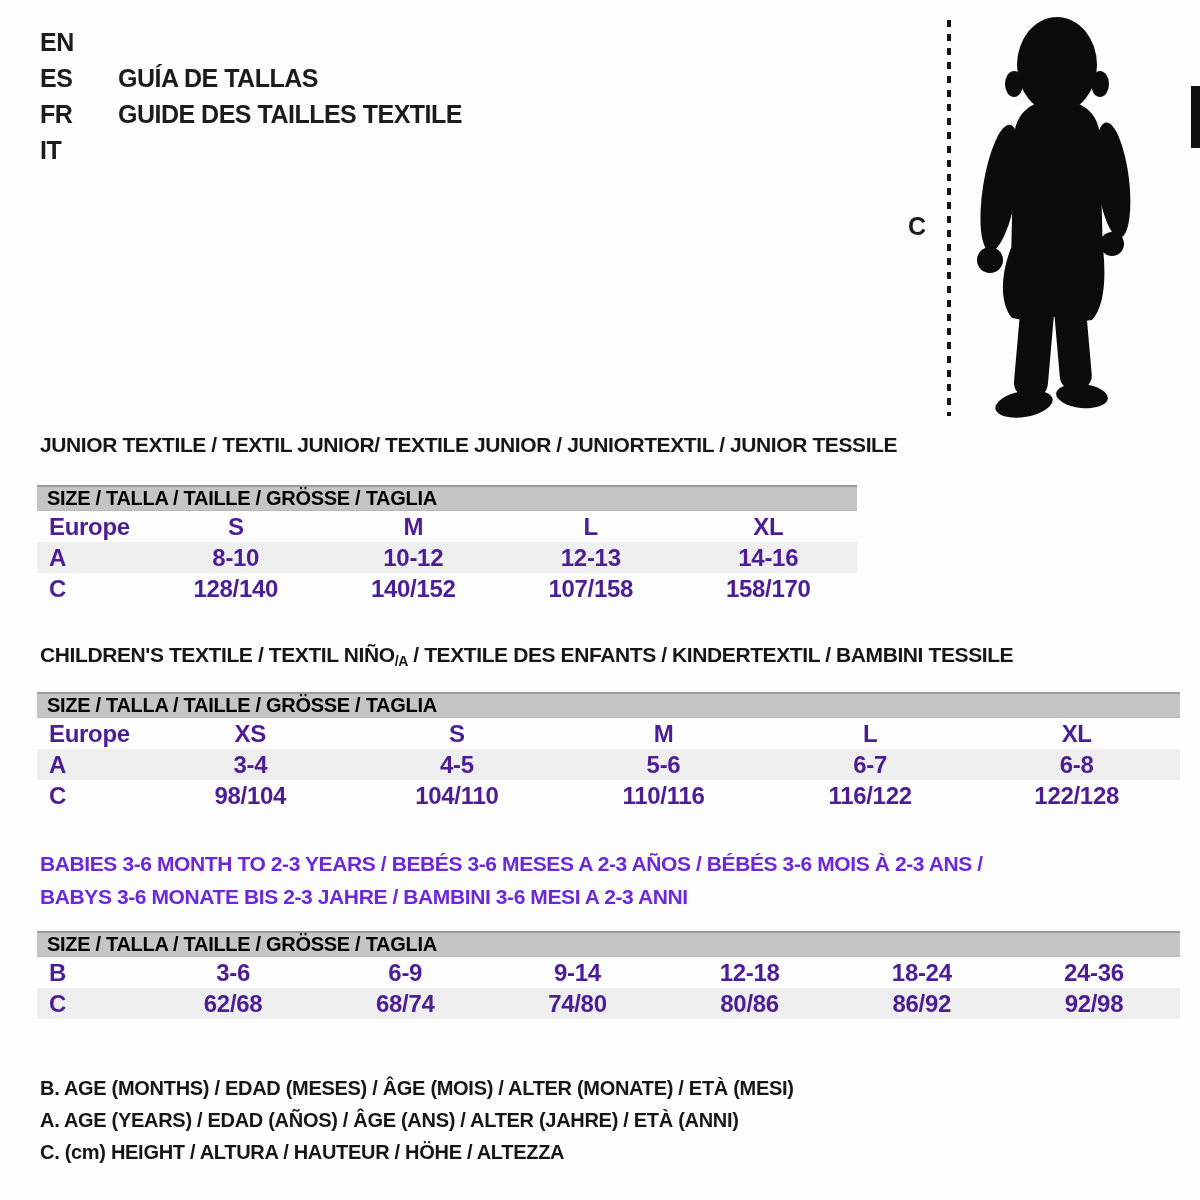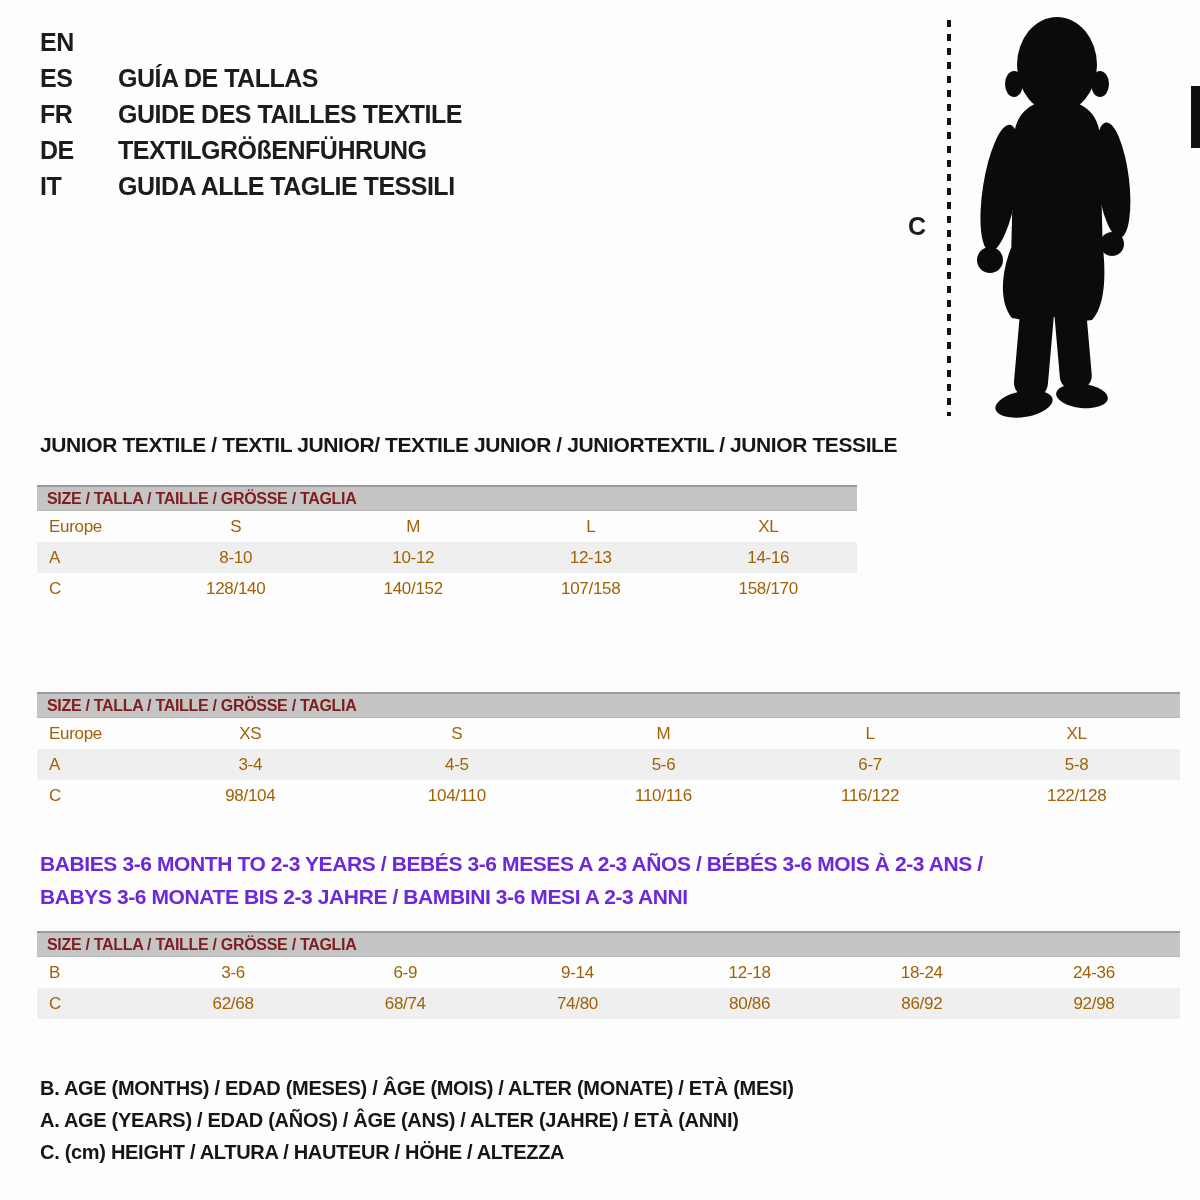--- a/index.html
+++ b/index.html
@@ -22,22 +22,22 @@
   
   .sec-title{position:absolute;margin:0;font-size:21px;font-weight:700;letter-spacing:-0.4px;white-space:nowrap;color:#161616;}
   .sec-title .subscript{font-size:14px;position:relative;top:4px;font-weight:700;}
   .babies-title{position:absolute;left:40px;top:847px;font-size:21px;font-weight:700;letter-spacing:-0.4px;color:#6d28d9;}
   .babies-title div{line-height:33px;white-space:nowrap;}
 
   
   .table{position:absolute;}
   .t-head{height:26px;background:#c5c5c5;border-top:2px solid #9a9a9a;border-bottom:1px solid #b8b8b8;
     display:flex;align-items:center;padding-left:10px;box-sizing:border-box;}
-  .t-head span{font-size:16px;font-weight:700;color:#7f1d1d;letter-spacing:-0.3px;}
-  .t-row{display:flex;height:31px;align-items:center;font-size:17px;font-weight:400;letter-spacing:-0.3px;color:#a16207;}
+  .t-head span{font-size:20px;font-weight:700;color:#000000;letter-spacing:-0.3px;}
+  .t-row{display:flex;height:31px;align-items:center;font-size:24px;font-weight:700;letter-spacing:-0.3px;color:#4c1d95;}
   .t-row.alt{background:#efefef;}
   .t-label{width:110px;padding-left:12px;box-sizing:border-box;}
   .t-cell{flex:1;text-align:center;}
 
   .table.junior{left:37px;top:485px;width:820px;}
   .table.children{left:37px;top:692px;width:1143px;}
   .table.babies{left:37px;top:931px;width:1143px;}
 
   .sec-title.junior-t{left:40px;top:433px;}
   .sec-title.children-t{left:40px;top:643px;}
@@ -57,26 +57,21 @@
     </div>
     <div class="lang-row">
       <span class="lang-code">ES</span>
       <span class="lang-title">GUÍA DE TALLAS</span>
     </div>
     <div class="lang-row">
       <span class="lang-code">FR</span>
       <span class="lang-title">GUIDE DES TAILLES TEXTILE</span>
     </div>
     <div class="lang-row">
-      <span class="lang-code">DE</span>
-      <span class="lang-title">TEXTILGRÖßENFÜHRUNG</span>
-    </div>
-    <div class="lang-row">
       <span class="lang-code">IT</span>
-      <span class="lang-title">GUIDA ALLE TAGLIE TESSILI</span>
     </div>
   </section>
 
   <div class="measure-line"></div>
   <div class="measure-label">C</div>
   <svg class="silhouette" width="178" height="412" viewBox="0 0 178 412">
     <g fill="#0b0b0b">
       <ellipse cx="95" cy="57" rx="40" ry="48"></ellipse>
       <ellipse cx="52" cy="76" rx="9" ry="13"></ellipse>
       <ellipse cx="138" cy="76" rx="9" ry="13"></ellipse>
@@ -115,39 +110,40 @@
     </div>
     <div class="t-row">
       <span class="t-label">C</span>
       <span class="t-cell">128/140</span>
       <span class="t-cell">140/152</span>
       <span class="t-cell">107/158</span>
       <span class="t-cell">158/170</span>
     </div>
   </div>
 
+  <h2 class="sec-title children-t"><span>CHILDREN'S TEXTILE / TEXTIL NIÑO</span><span class="subscript">/A</span><span> / TEXTILE DES ENFANTS / KINDERTEXTIL / BAMBINI TESSILE</span></h2>
   <div class="table children">
     <div class="t-head">
       <span>SIZE / TALLA / TAILLE / GRÖSSE / TAGLIA</span>
     </div>
     <div class="t-row">
       <span class="t-label">Europe</span>
       <span class="t-cell">XS</span>
       <span class="t-cell">S</span>
       <span class="t-cell">M</span>
       <span class="t-cell">L</span>
       <span class="t-cell">XL</span>
     </div>
     <div class="t-row alt">
       <span class="t-label">A</span>
       <span class="t-cell">3-4</span>
       <span class="t-cell">4-5</span>
       <span class="t-cell">5-6</span>
       <span class="t-cell">6-7</span>
-      <span class="t-cell">5-8</span>
+      <span class="t-cell">6-8</span>
     </div>
     <div class="t-row">
       <span class="t-label">C</span>
       <span class="t-cell">98/104</span>
       <span class="t-cell">104/110</span>
       <span class="t-cell">110/116</span>
       <span class="t-cell">116/122</span>
       <span class="t-cell">122/128</span>
     </div>
   </div>

